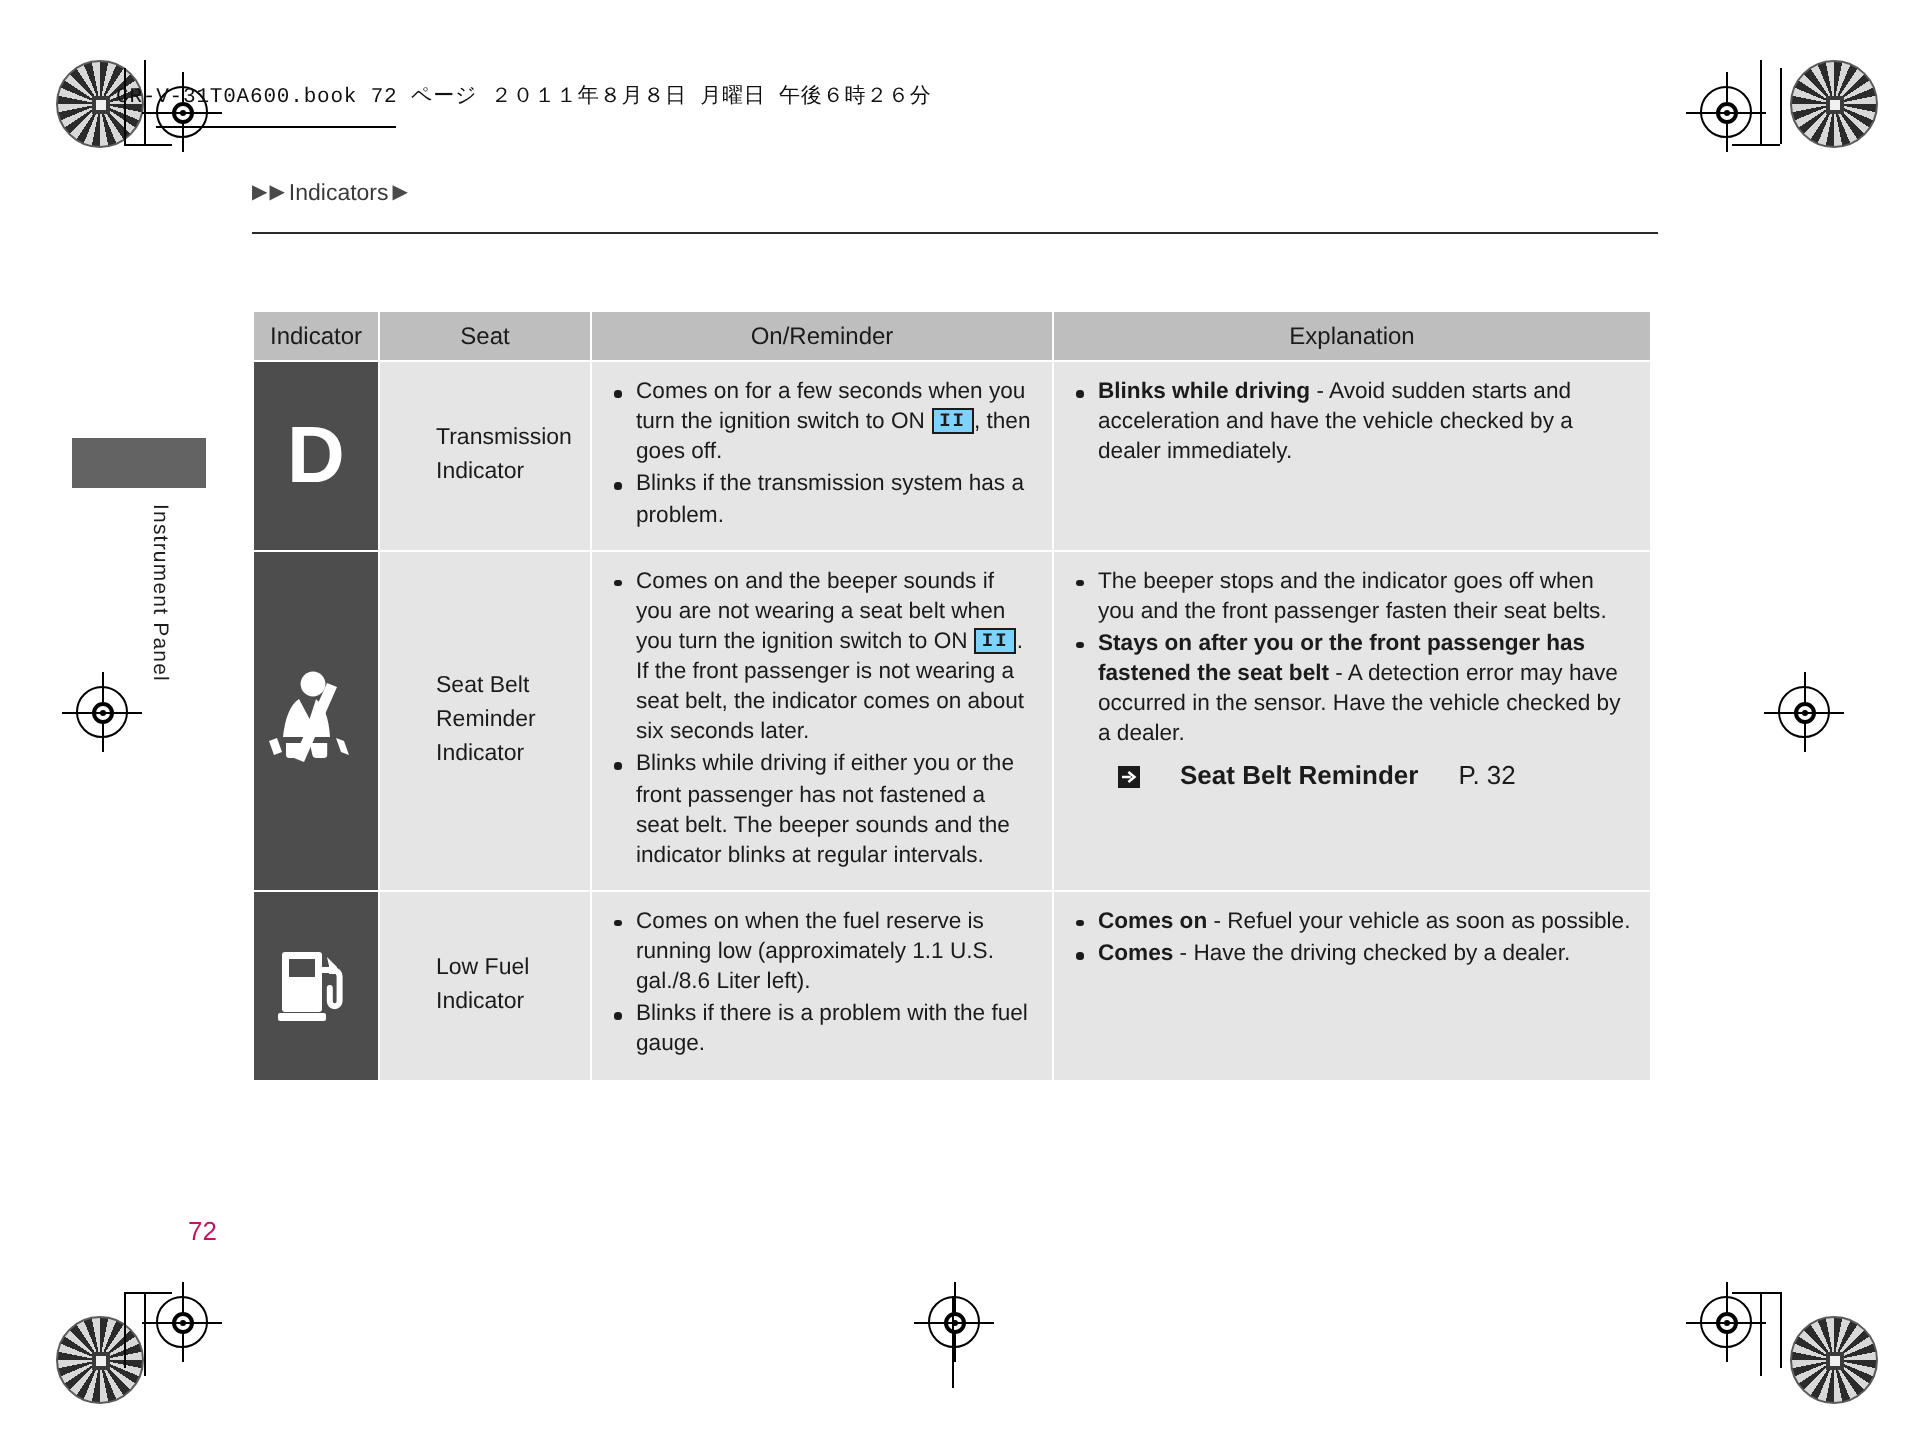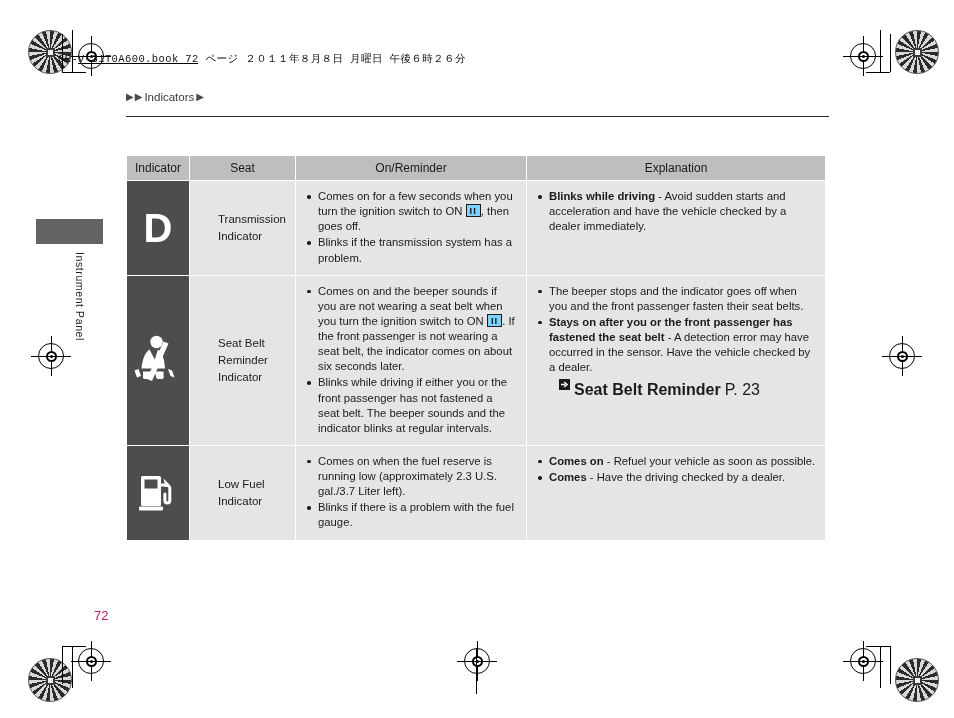--- a/index.html
+++ b/index.html
@@ -70,21 +70,21 @@
     border: 2px solid #3a3a3a;
     box-sizing: border-box;
   }
 
   .crop-h { height: 1px; background: #000; position: absolute; }
   .crop-v { width: 1px; background: #000; position: absolute; }
 
   
   .book-line {
     position: absolute;
-    left: 58px; top: 52px;
+    left: 58px; top: 41px;
     font-family: "Liberation Mono", "DejaVu Sans Mono", monospace;
     font-size: 10.5px;
     letter-spacing: 0.4px;
     color: #111;
     white-space: nowrap;
   }
 
   .breadcrumb {
     position: absolute;
     left: 126px; top: 91px;
@@ -207,33 +207,33 @@
 
   
   .keybox {
     display: inline-block;
     border: 1px solid #1b1b1b;
     padding: 0 3px;
     font-size: 9.5px;
     line-height: 11px;
     vertical-align: 1px;
     letter-spacing: 1px;
-    font-family: Liberation Sans, sans-serif;
+    font-family: Liberation Mono, monospace;
     font-weight: bold;
     background: #7dd3fc;
   }
 
   
   .xref {
     margin-top: 4px;
     padding-left: 22px;
     display: flex;
-    align-items: flex-start;
-    gap: 4px;
-    font-size: 16px;
+    align-items: center;
+    gap: 20px;
+    font-size: 13px;
   }
   .xref-icon {
     display: inline-block;
     width: 11px; height: 11px;
     background: #1b1b1b;
     position: relative;
     flex: 0 0 auto;
   }
   .xref-icon svg { display: block; }
 
@@ -380,21 +380,21 @@
           <li><span class="bold">Stays on after you or the front passenger has fastened the seat belt</span><span> - A detection error may have occurred in the sensor. Have the vehicle checked by a dealer.</span></li>
         </ul>
         <div class="xref">
           <span class="xref-icon">
             <svg width="11" height="11" viewBox="0 0 11 11" xmlns="http://www.w3.org/2000/svg">
               <rect width="11" height="11" fill="#1b1b1b"></rect>
               <path d="M2 5.5 L6.4 5.5 M5.2 3 L8.2 5.5 L5.2 8" stroke="#ffffff" stroke-width="1.3" fill="none"></path>
             </svg>
           </span>
           <span class="bold">Seat Belt Reminder</span>
-          <span>P. 23</span>
+          <span>P. 32</span>
         </div>
       </td>
     </tr>
 
     <tr>
       <td class="icon-cell" style="height:80px;">
         <span>
           <svg class="glyph-svg" width="40" height="42" viewBox="0 0 40 42" fill="none" xmlns="http://www.w3.org/2000/svg">
             <rect x="3" y="4" width="20" height="30" rx="1.5" fill="#ffffff"></rect>
             <rect x="6.5" y="7.5" width="13" height="9" fill="#4d4d4d"></rect>
@@ -403,21 +403,21 @@
             <path d="M25.5 6.5 L30.5 11.5 L30.5 15 L26.5 15 L26.5 11 Z" fill="#ffffff"></path>
           </svg>
         </span>
       </td>
       <td class="name-cell">
         <div>Low Fuel</div>
         <div>Indicator</div>
       </td>
       <td class="onblink-cell">
         <ul class="b">
-          <li>Comes on when the fuel reserve is running low (approximately 2.3 U.S. gal./3.7 Liter left).</li>
+          <li>Comes on when the fuel reserve is running low (approximately 1.1 U.S. gal./8.6 Liter left).</li>
           <li>Blinks if there is a problem with the fuel gauge.</li>
         </ul>
       </td>
       <td class="expl-cell">
         <ul class="b">
           <li><span class="bold">Comes on</span><span> - Refuel your vehicle as soon as possible.</span></li>
           <li><span class="bold">Comes</span><span> - Have the driving checked by a dealer.</span></li>
         </ul>
       </td>
     </tr>

